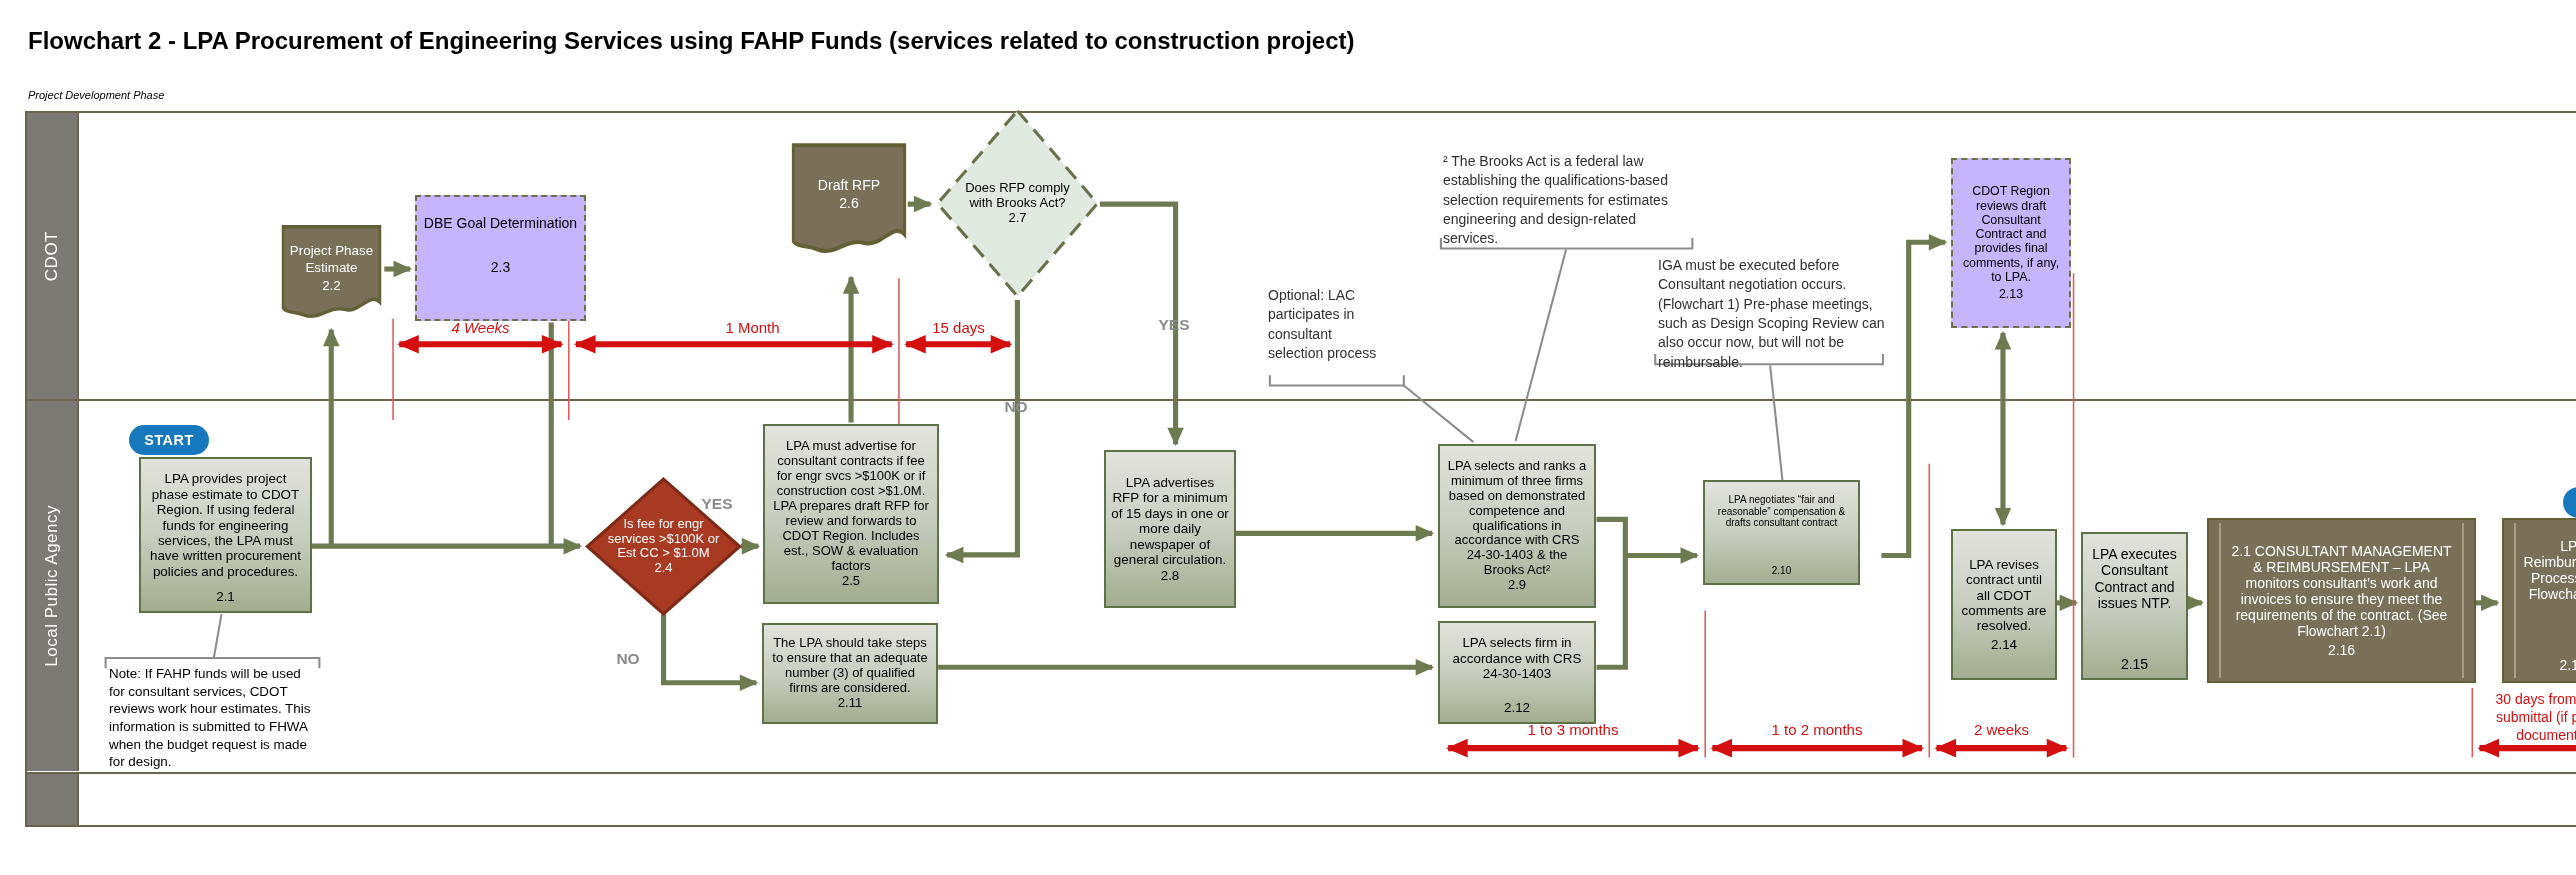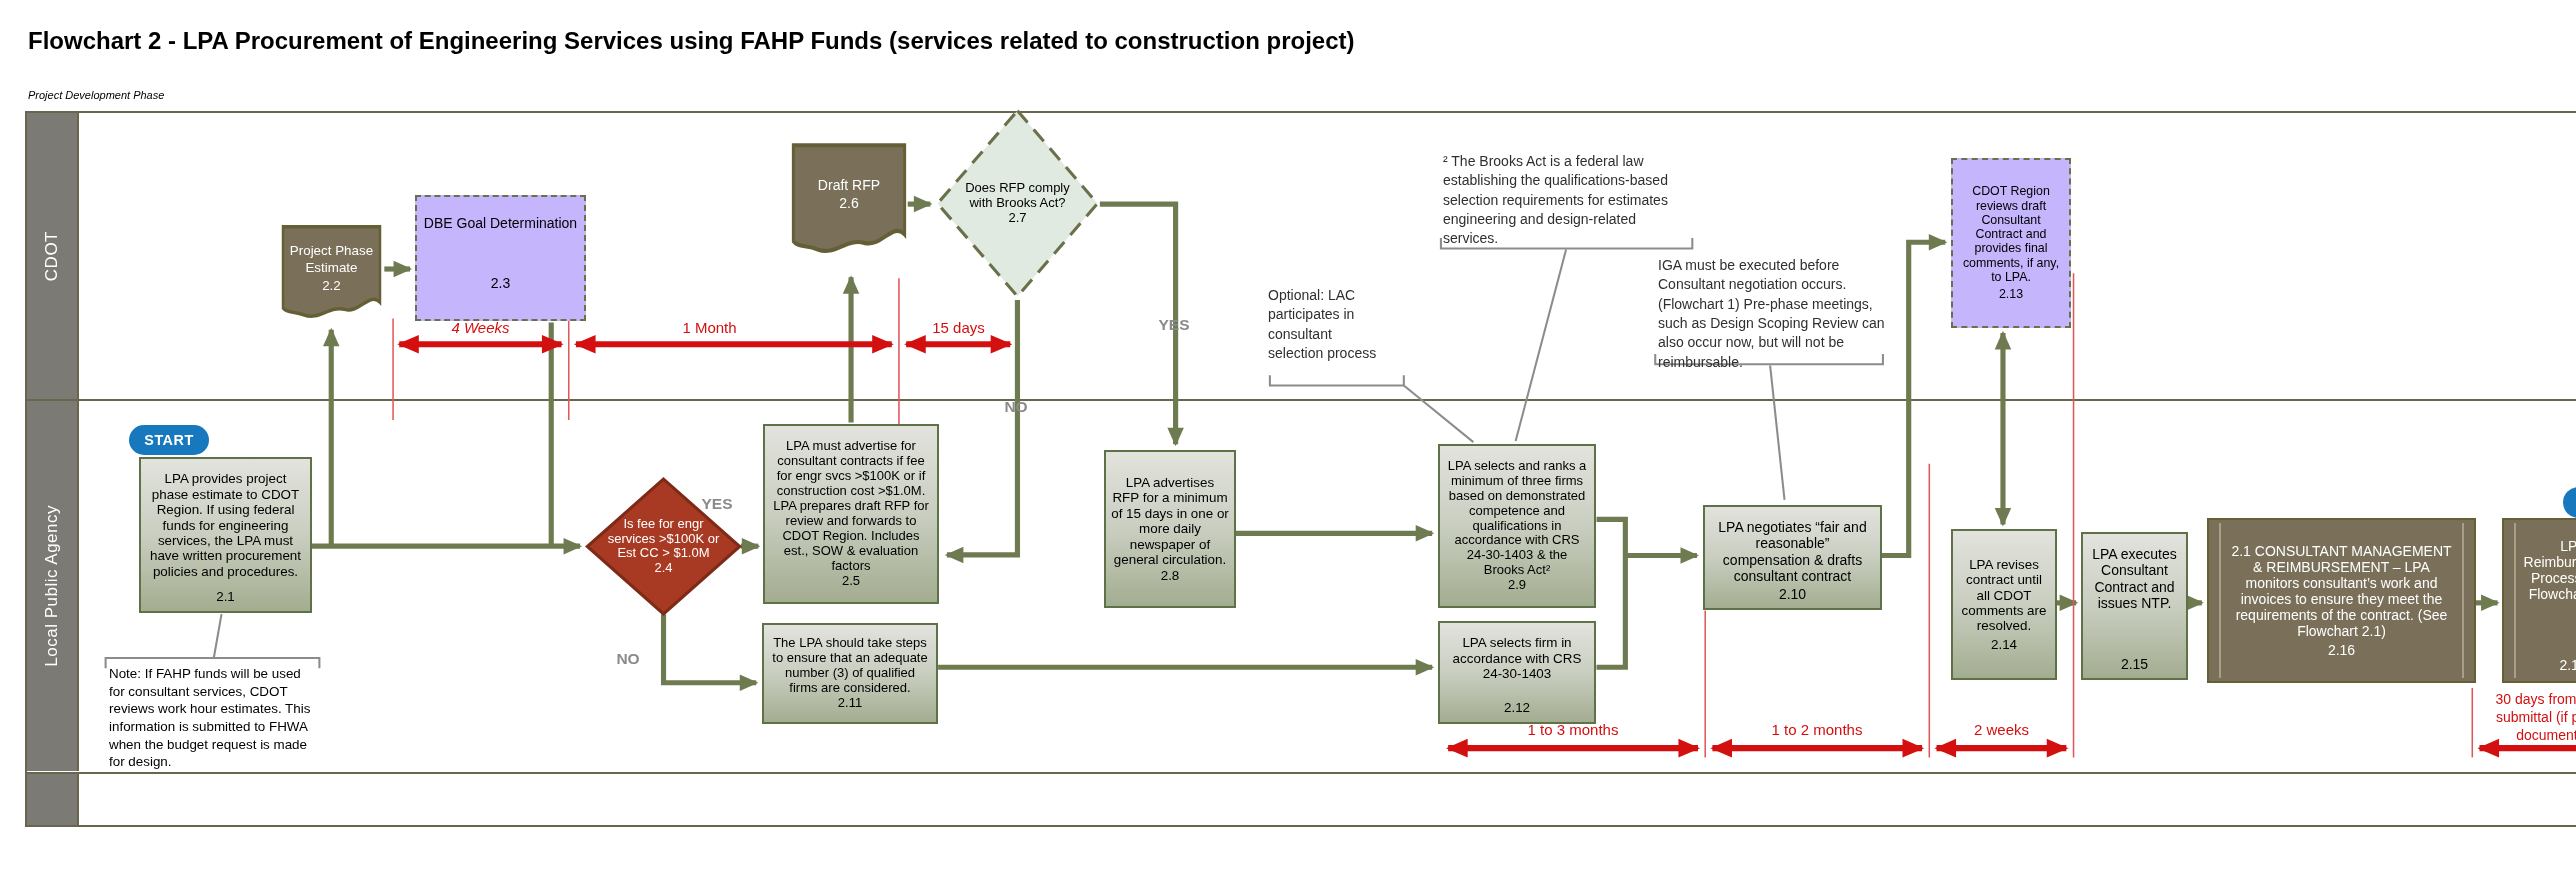--- a/index.html
+++ b/index.html
@@ -23,21 +23,21 @@
   
   .nd{position:absolute;box-sizing:border-box;display:flex;flex-direction:column;align-items:center;
       justify-content:center;text-align:center;z-index:3;line-height:1.15;padding:4.1px 5.2px;}
   .grad{background:linear-gradient(180deg,#e2e3dd 0%,#c9cec0 50%,#a3ad90 100%);border:2.6px solid #5f7247;color:#000;}
   .dash{background:#c4b5fd;border:2.6px dashed #6a7049;color:#000;}
   .brown{background:#7a7059;border:2.1px solid #636036;color:#fff;}
   .pill{position:absolute;background:#1878be;color:#fff;border-radius:16.5px;font-weight:bold;
         display:flex;align-items:center;justify-content:center;z-index:5;letter-spacing:0.5px;}
   .jb{justify-content:space-between;padding-top:12.4px;padding-bottom:6.2px;}
   .nid{margin-top:3.1px;}
-  .sp55{margin-top:44px;}
+  .sp55{margin-top:28px;}
   .pp .bar{position:absolute;top:2.6px;bottom:2.6px;width:2.1px;background:#a89f86;}
   .pp .bl{left:10.3px;} .pp .br{right:10.3px;}
   .dia{position:absolute;z-index:3;}
   .dia svg{position:absolute;left:0;top:0;}
   .dtext{position:absolute;left:12%;top:12%;width:76%;height:76%;display:flex;flex-direction:column;
          align-items:center;justify-content:center;text-align:center;line-height:1.15;}
   .doc{position:absolute;z-index:3;}
   .doc svg{position:absolute;left:0;top:0;}
   .doctext{position:absolute;left:4%;top:6%;width:92%;height:72%;display:flex;flex-direction:column;
            align-items:center;justify-content:center;text-align:center;color:#fff;line-height:1.3;}
@@ -207,21 +207,21 @@
   <div class="nd grad" style="left:1438px;top:444px;width:158px;height:164px;font-size:13px;">
     <div>LPA selects and ranks a minimum of three firms based on demonstrated competence and qualifications in accordance with CRS 24-30-1403 &amp; the Brooks Act²</div>
     <div>2.9</div>
   </div>
 
   <div class="nd grad jb" style="left:1438px;top:621px;width:158px;height:103px;font-size:13.4px;">
     <div>LPA selects firm  in accordance with CRS 24-30-1403</div>
     <div>2.12</div>
   </div>
 
-  <div class="nd grad jb" style="left:1703px;top:505px;width:179px;height:105px;font-size:14px;">
+  <div class="nd grad jb" style="left:1703px;top:480px;width:157px;height:105px;font-size:10px;">
     <div>LPA negotiates “fair and reasonable” compensation &amp; drafts consultant contract</div>
     <div>2.10</div>
   </div>
 
   <div class="nd grad" style="left:1951px;top:529px;width:106px;height:151px;font-size:13.4px;">
     <div>LPA revises contract until all CDOT comments are resolved.</div>
     <div class="nid">2.14</div>
   </div>
 
   <div class="nd grad jb" style="left:2081px;top:532px;width:107px;height:148px;font-size:14px;">
@@ -246,21 +246,21 @@
   <div class="pill" style="left:2563px;top:487px;width:82px;height:31px;font-size:14.4px;">
     
   </div>
 
   <div class="lbl yn" style="left:691px;top:495px;">YES</div>
   <div class="lbl yn" style="left:602px;top:650px;">NO</div>
   <div class="lbl yn" style="left:1148px;top:316px;">YES</div>
   <div class="lbl yn" style="left:990px;top:398px;">NO</div>
 
   <div class="lbl dur" style="left:429px;top:319px;width:103px;font-style:italic;">4 Weeks</div>
-  <div class="lbl dur" style="left:658px;top:319px;width:103px;">1 Month</div>
+  <div class="lbl dur" style="left:701px;top:319px;width:103px;">1 Month</div>
   <div class="lbl dur" style="left:907px;top:319px;width:103px;">15 days</div>
   <div class="lbl dur" style="left:1511px;top:721px;width:124px;">1 to 3 months</div>
   <div class="lbl dur" style="left:1755px;top:721px;width:124px;">1 to 2 months</div>
   <div class="lbl dur" style="left:1950px;top:721px;width:103px;">2 weeks</div>
   <div class="lbl dur" style="left:2478px;top:690px;width:162px;white-space:normal;font-size:14px;line-height:1.3;">30 days from time of submittal (if properly documented).</div>
 
   <div class="ann" id="note-box" style="left:109px;top:665px;width:206px;">Note:  If FAHP funds will be used for consultant services, CDOT reviews work hour estimates. This information is submitted to FHWA when the budget request is made for design.</div>
   <div class="ann" style="left:1268px;top:286px;width:121px;">Optional: LAC participates in consultant selection process</div>
   <div class="ann" style="left:1443px;top:152px;width:247px;">² The Brooks Act is a federal law establishing the qualifications-based selection requirements for estimates engineering and design-related services.</div>
   <div class="ann" style="left:1658px;top:256px;width:237px;">IGA must be executed before Consultant negotiation occurs. (Flowchart 1)  Pre-phase meetings, such as Design Scoping Review can also occur now, but will not be reimbursable.</div>

